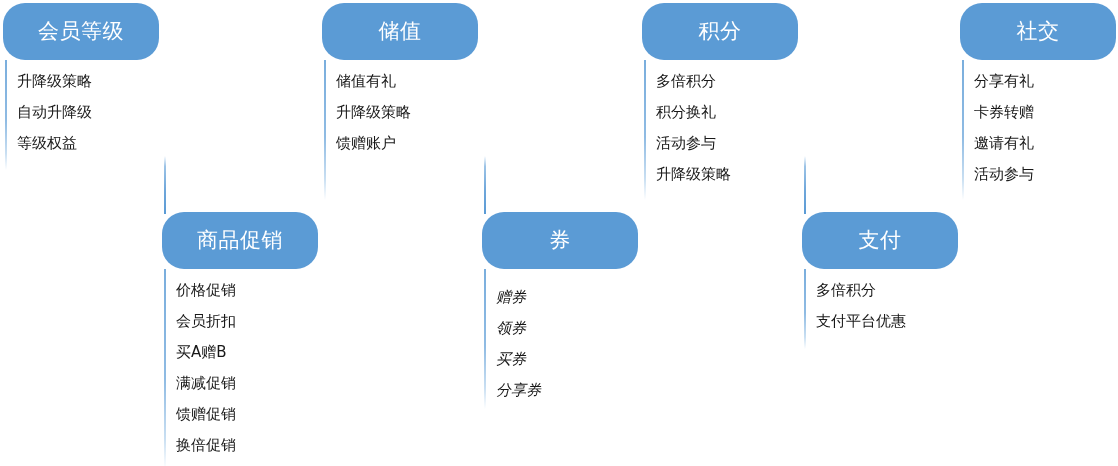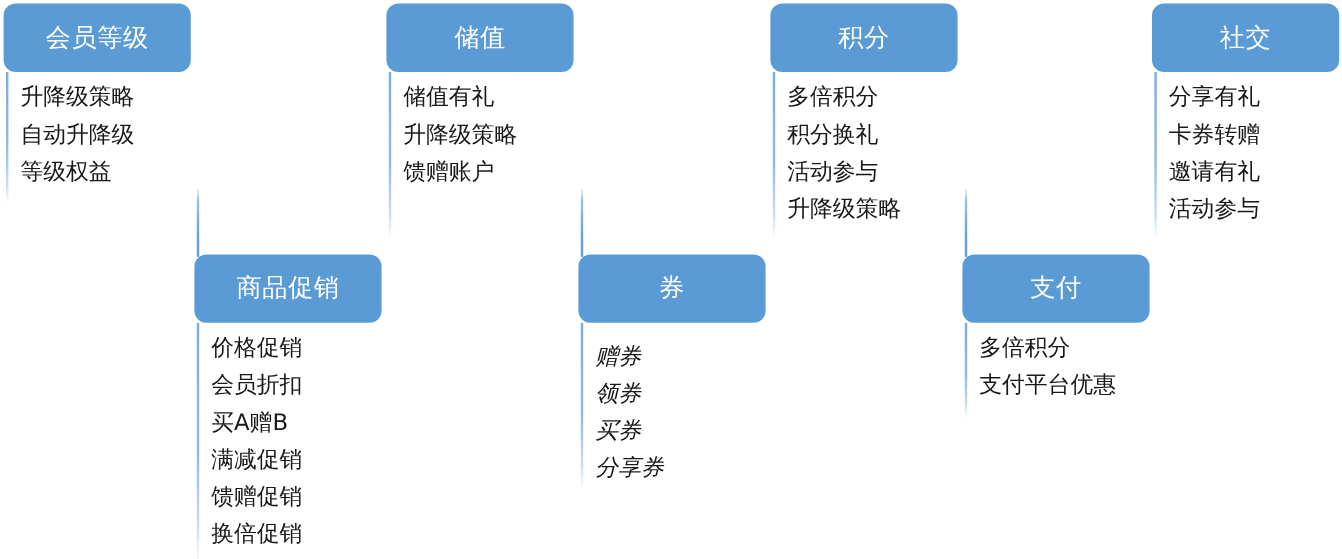--- a/index.html
+++ b/index.html
@@ -29,21 +29,21 @@
     position: absolute;
   }
 
   .node-box {
     position: absolute;
     left: 0;
     top: 0;
     width: 156px;
     height: 57px;
     background: #5b9bd5;
-    border-radius: 10px;
+    border-radius: 22px;
     box-sizing: border-box;
     display: flex;
     align-items: center;
     justify-content: center;
   }
 
   .node-title {
     color: #ffffff;
     font-size: 21px;
     line-height: 1;
@@ -64,21 +64,21 @@
   }
 
   .child-list {
     position: absolute;
     list-style: none;
     margin: 0;
     padding: 0;
   }
 
   .child-item {
-    font-size: 19px;
+    font-size: 15px;
     line-height: 1;
     color: #181818;
     white-space: nowrap;
     height: 31px;
     display: flex;
     align-items: center;
   }
 
   
   .drop-connector {

